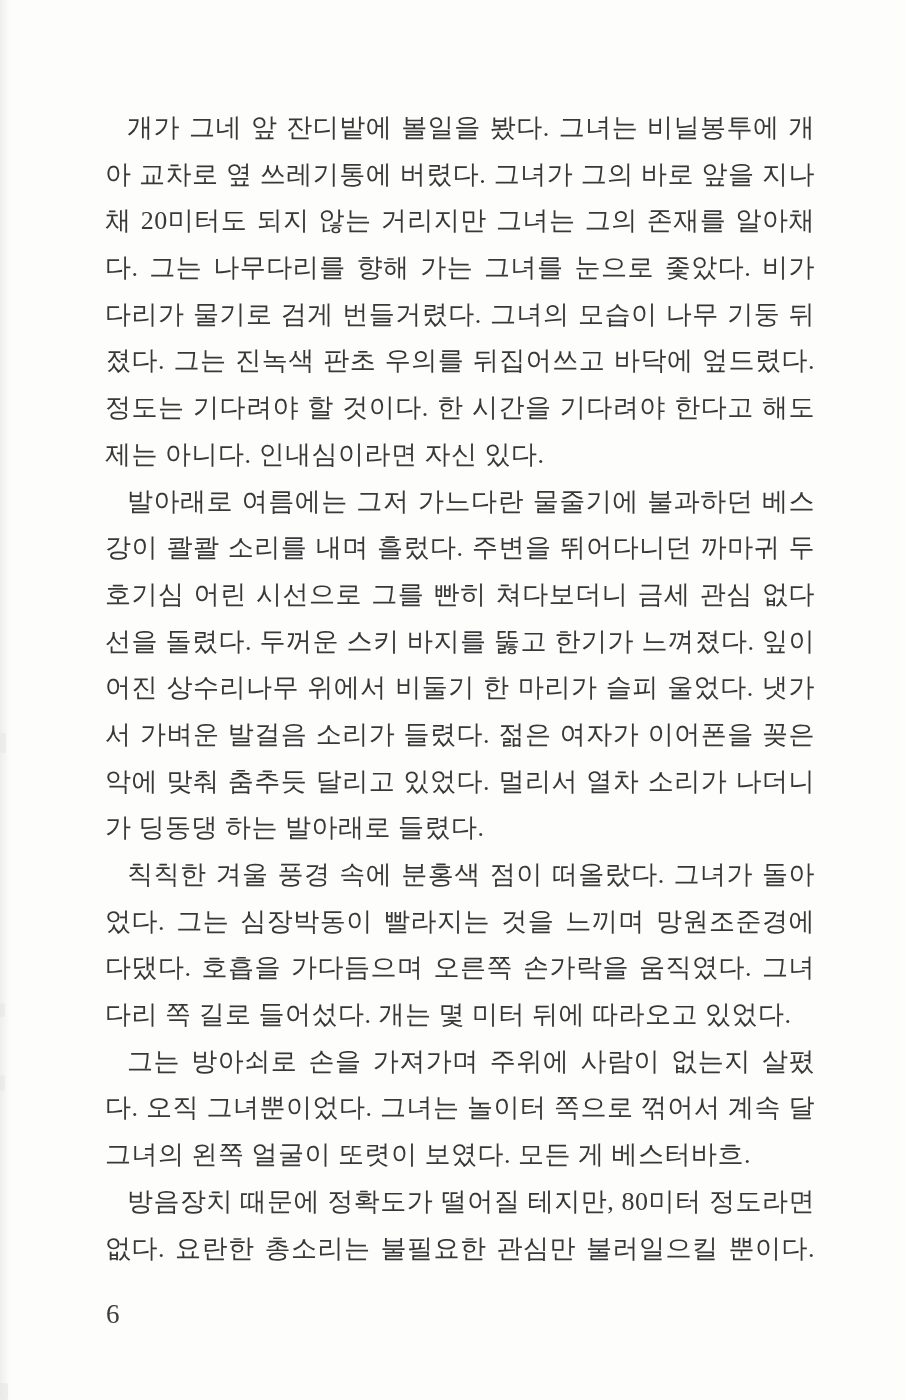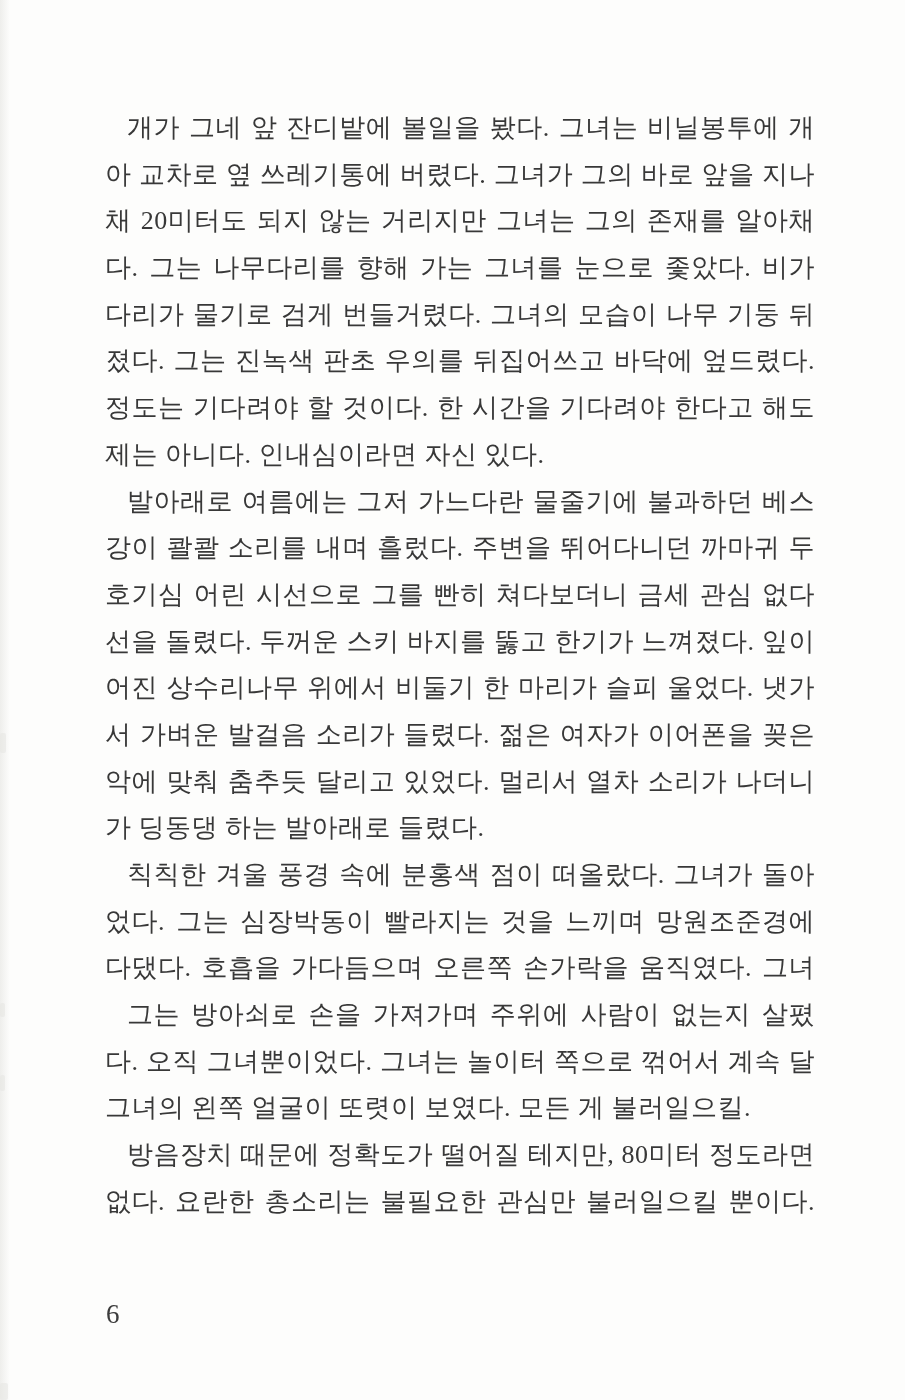--- a/index.html
+++ b/index.html
@@ -94,22 +94,23 @@
     <div class="line">강이 콸콸 소리를 내며 흘렀다. 주변을 뛰어다니던 까마귀 두 마리가</div>
     <div class="line">호기심 어린 시선으로 그를 빤히 쳐다보더니 금세 관심 없다는 듯 시</div>
     <div class="line">선을 돌렸다. 두꺼운 스키 바지를 뚫고 한기가 느껴졌다. 잎이 다 떨</div>
     <div class="line">어진 상수리나무 위에서 비둘기 한 마리가 슬피 울었다. 냇가 저편에</div>
     <div class="line">서 가벼운 발걸음 소리가 들렸다. 젊은 여자가 이어폰을 꽂은 채 음</div>
     <div class="line">악에 맞춰 춤추듯 달리고 있었다. 멀리서 열차 소리가 나더니 어디선</div>
     <div class="line short">가 딩동댕 하는 발아래로 들렸다.</div>
     <div class="line indent">칙칙한 겨울 풍경 속에 분홍색 점이 떠올랐다. 그녀가 돌아오고 있</div>
     <div class="line">었다. 그는 심장박동이 빨라지는 것을 느끼며 망원조준경에 눈을 갖</div>
     <div class="line">다댔다. 호흡을 가다듬으며 오른쪽 손가락을 움직였다. 그녀가 나무</div>
+    <div class="line short">다리 쪽 길로 들어섰다. 개는 몇 미터 뒤에 따라오고 있었다.</div>
     <div class="line indent">그는 방아쇠로 손을 가져가며 주위에 사람이 없는지 살폈다. 없었</div>
     <div class="line">다. 오직 그녀뿐이었다. 그녀는 놀이터 쪽으로 꺾어서 계속 달려왔다.</div>
-    <div class="line short">그녀의 왼쪽 얼굴이 또렷이 보였다. 모든 게 불러일으킬.</div>
+    <div class="line short">그녀의 왼쪽 얼굴이 또렷이 보였다. 모든 게 베스터바흐.</div>
     <div class="line indent">방음장치 때문에 정확도가 떨어질 테지만, 80미터 정도라면 문제</div>
     <div class="line">없다. 요란한 총소리는 불필요한 관심만 불러일으킬 뿐이다. 그는 차</div>
   </div>
 
   <div class="page-number">6</div>
 
 </div>
 
 </body></html>

